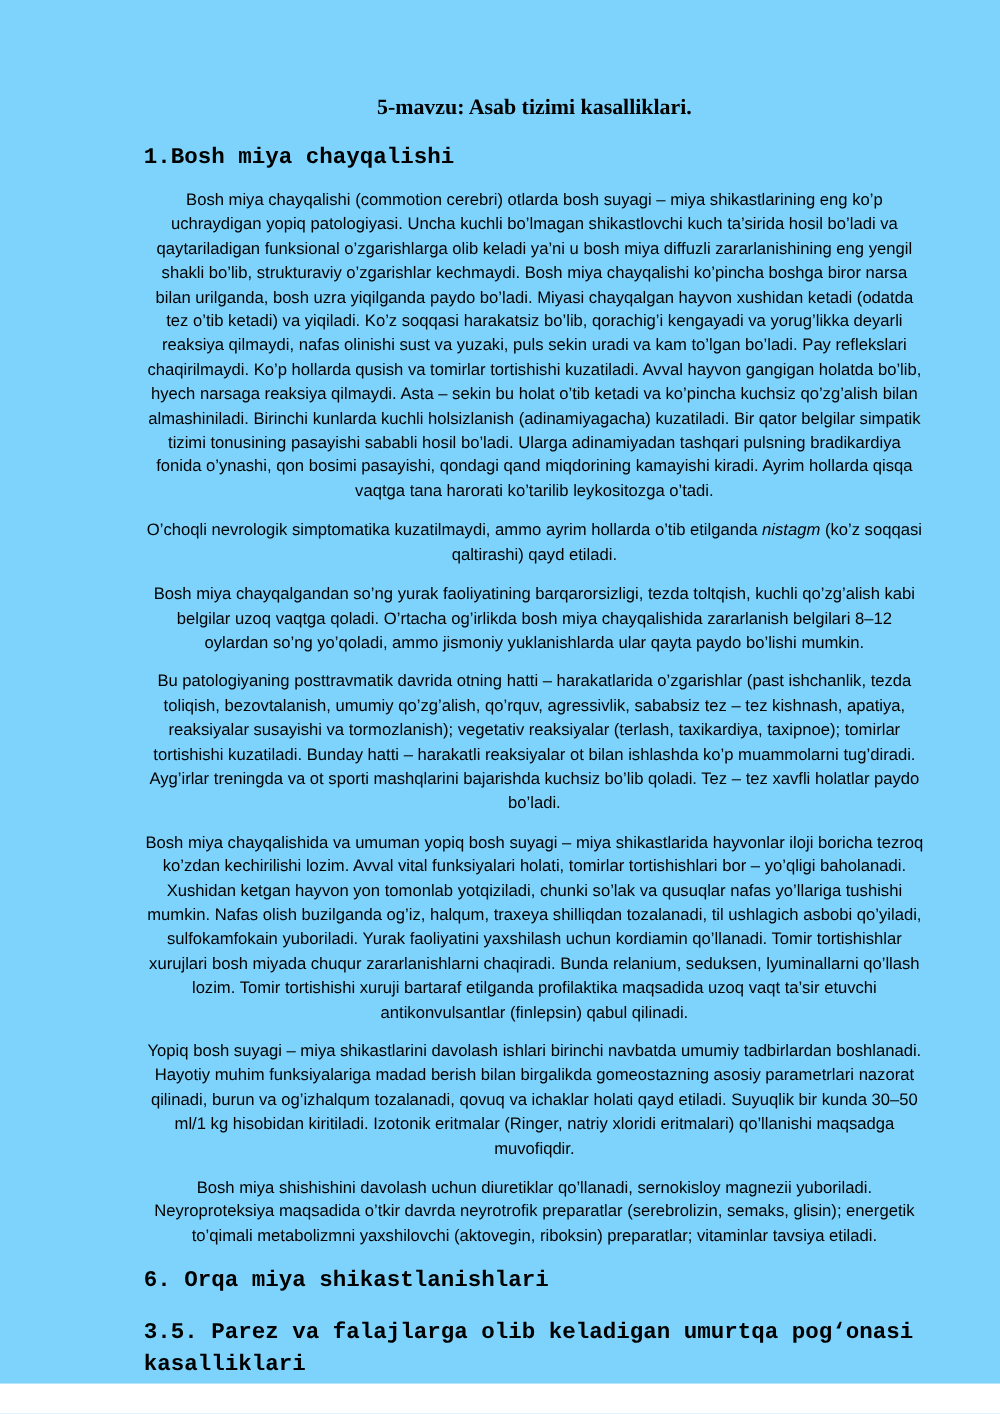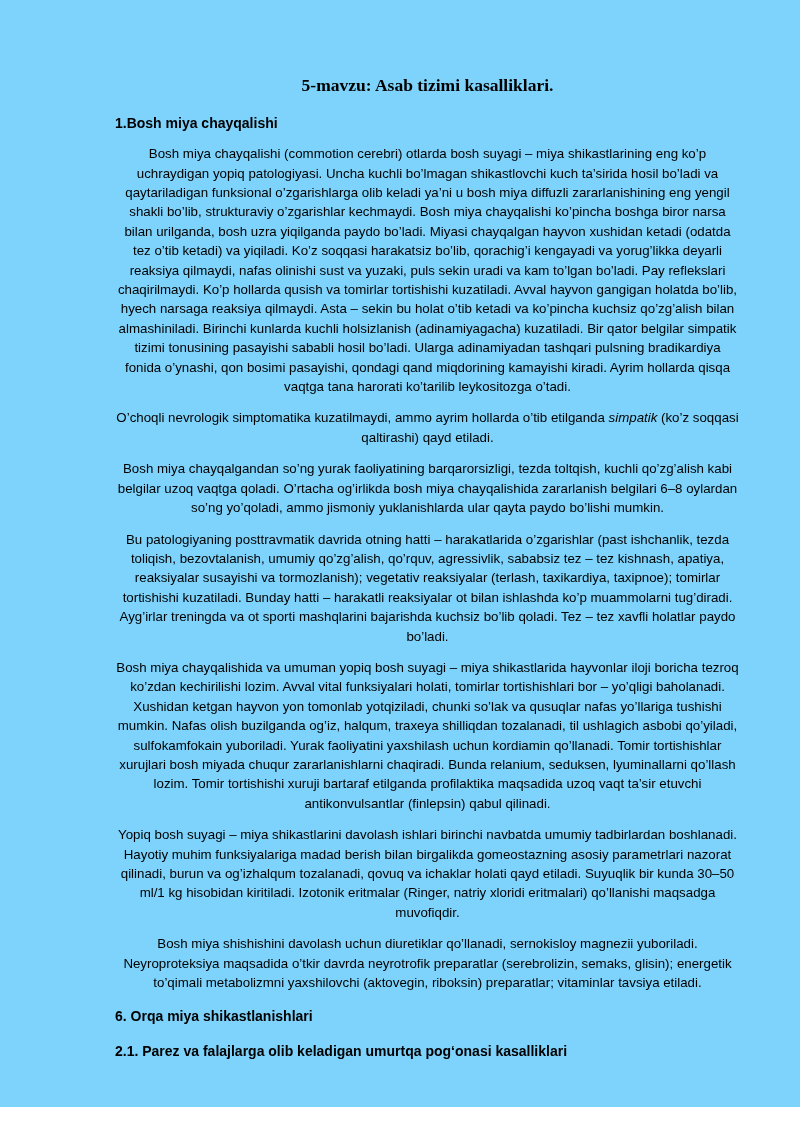--- a/index.html
+++ b/index.html
@@ -24,22 +24,23 @@
   .doc-title {
     font-family: "Liberation Serif", "DejaVu Serif", serif;
     font-weight: 700;
     font-size: 17.5px;
     text-align: center;
     margin: 0 0 16px 0;
     line-height: 1.3;
   }
   .doc-heading {
     font-weight: 700;
-    font-size: 14px;
+    font-size: 18px;
     margin: 14px 0 11px 0;
+    font-family: Liberation Mono, monospace;
   }
   .doc-heading.first {
     margin-top: 0;
   }
   p.doc-para {
     margin: 0 0 12px 0;
     text-align: center;
   }
   .italic {
     font-style: italic;
@@ -49,29 +50,29 @@
 <body>
 
 <div class="page">
 
   <h1 class="doc-title">5-mavzu: Asab tizimi kasalliklari.</h1>
 
   <h2 class="doc-heading first">1.Bosh miya chayqalishi</h2>
 
   <p class="doc-para">Bosh miya chayqalishi (commotion cerebri) otlarda bosh suyagi – miya shikastlarining eng ko’p uchraydigan yopiq patologiyasi. Uncha kuchli bo’lmagan shikastlovchi kuch ta’sirida hosil bo’ladi va qaytariladigan funksional o’zgarishlarga olib keladi ya’ni u bosh miya diffuzli zararlanishining eng yengil shakli bo’lib, strukturaviy o’zgarishlar kechmaydi.  Bosh miya chayqalishi ko’pincha boshga biror narsa bilan urilganda, bosh uzra yiqilganda paydo bo’ladi. Miyasi chayqalgan hayvon xushidan ketadi (odatda tez o’tib ketadi) va yiqiladi. Ko’z soqqasi harakatsiz bo’lib, qorachig’i kengayadi va yorug’likka deyarli reaksiya qilmaydi, nafas olinishi sust va yuzaki, puls sekin uradi va kam to’lgan bo’ladi. Pay reflekslari chaqirilmaydi. Ko’p hollarda qusish va tomirlar tortishishi kuzatiladi. Avval hayvon gangigan holatda bo’lib, hyech narsaga reaksiya qilmaydi. Asta – sekin bu holat o’tib ketadi va ko’pincha kuchsiz qo’zg’alish bilan almashiniladi. Birinchi kunlarda kuchli holsizlanish (adinamiyagacha) kuzatiladi. Bir qator belgilar simpatik tizimi tonusining pasayishi sababli hosil bo’ladi. Ularga adinamiyadan tashqari pulsning bradikardiya fonida o’ynashi, qon bosimi pasayishi, qondagi qand miqdorining kamayishi kiradi. Ayrim hollarda qisqa vaqtga tana harorati ko’tarilib leykositozga o’tadi.</p>
 
-  <p class="doc-para"><span>O’choqli nevrologik simptomatika kuzatilmaydi, ammo ayrim hollarda o’tib etilganda </span><span class="italic">simpatik</span><span> (ko’z soqqasi qaltirashi) qayd etiladi.</span></p>
+  <p class="doc-para"><span>O’choqli nevrologik simptomatika kuzatilmaydi, ammo ayrim hollarda o’tib etilganda </span><span class="italic">nistagm</span><span> (ko’z soqqasi qaltirashi) qayd etiladi.</span></p>
 
-  <p class="doc-para">Bosh miya chayqalgandan so’ng yurak faoliyatining barqarorsizligi, tezda toltqish, kuchli qo’zg’alish kabi belgilar uzoq vaqtga qoladi. O’rtacha og’irlikda bosh miya chayqalishida zararlanish belgilari  6–8 oylardan so’ng yo’qoladi, ammo jismoniy yuklanishlarda ular qayta paydo bo’lishi mumkin.</p>
+  <p class="doc-para">Bosh miya chayqalgandan so’ng yurak faoliyatining barqarorsizligi, tezda toltqish, kuchli qo’zg’alish kabi belgilar uzoq vaqtga qoladi. O’rtacha og’irlikda bosh miya chayqalishida zararlanish belgilari  8–12 oylardan so’ng yo’qoladi, ammo jismoniy yuklanishlarda ular qayta paydo bo’lishi mumkin.</p>
 
   <p class="doc-para">Bu patologiyaning posttravmatik davrida otning hatti – harakatlarida o’zgarishlar (past ishchanlik, tezda toliqish, bezovtalanish, umumiy qo’zg’alish, qo’rquv, agressivlik, sababsiz tez – tez kishnash, apatiya, reaksiyalar susayishi va tormozlanish); vegetativ reaksiyalar (terlash, taxikardiya, taxipnoe); tomirlar tortishishi kuzatiladi. Bunday hatti – harakatli reaksiyalar ot bilan ishlashda ko’p muammolarni tug’diradi. Ayg’irlar treningda va ot sporti mashqlarini bajarishda kuchsiz bo’lib qoladi. Tez – tez xavfli holatlar paydo bo’ladi.</p>
 
   <p class="doc-para">Bosh miya chayqalishida va umuman yopiq bosh suyagi – miya shikastlarida hayvonlar iloji boricha tezroq ko’zdan kechirilishi lozim. Avval vital funksiyalari holati, tomirlar tortishishlari bor – yo’qligi baholanadi. Xushidan ketgan hayvon yon tomonlab yotqiziladi, chunki so’lak va qusuqlar nafas yo’llariga tushishi mumkin. Nafas olish buzilganda og’iz, halqum, traxeya shilliqdan tozalanadi, til ushlagich asbobi qo’yiladi,  sulfokamfokain yuboriladi. Yurak faoliyatini yaxshilash uchun kordiamin qo’llanadi. Tomir tortishishlar xurujlari bosh miyada chuqur zararlanishlarni chaqiradi. Bunda relanium, seduksen, lyuminallarni qo’llash lozim. Tomir tortishishi xuruji bartaraf etilganda profilaktika maqsadida uzoq vaqt ta’sir etuvchi antikonvulsantlar (finlepsin) qabul qilinadi.</p>
 
   <p class="doc-para">Yopiq bosh suyagi – miya shikastlarini davolash ishlari birinchi navbatda umumiy tadbirlardan boshlanadi. Hayotiy muhim funksiyalariga madad berish bilan birgalikda gomeostazning asosiy parametrlari nazorat qilinadi, burun va og’izhalqum tozalanadi, qovuq va ichaklar holati qayd etiladi. Suyuqlik bir kunda 30–50 ml/1 kg hisobidan kiritiladi. Izotonik eritmalar (Ringer, natriy xloridi eritmalari) qo’llanishi maqsadga muvofiqdir.</p>
 
   <p class="doc-para">Bosh miya shishishini davolash uchun diuretiklar qo’llanadi, sernokisloy magnezii yuboriladi. Neyroproteksiya maqsadida o’tkir davrda  neyrotrofik preparatlar (serebrolizin, semaks, glisin); energetik to’qimali metabolizmni yaxshilovchi (aktovegin, riboksin) preparatlar; vitaminlar tavsiya etiladi.</p>
 
   <h2 class="doc-heading">6. Orqa miya shikastlanishlari</h2>
 
-  <h2 class="doc-heading">2.1. Parez va falajlarga olib keladigan umurtqa pog‘onasi kasalliklari</h2>
+  <h2 class="doc-heading">3.5. Parez va falajlarga olib keladigan umurtqa pog‘onasi kasalliklari</h2>
 
 </div>
 
 </body></html>

